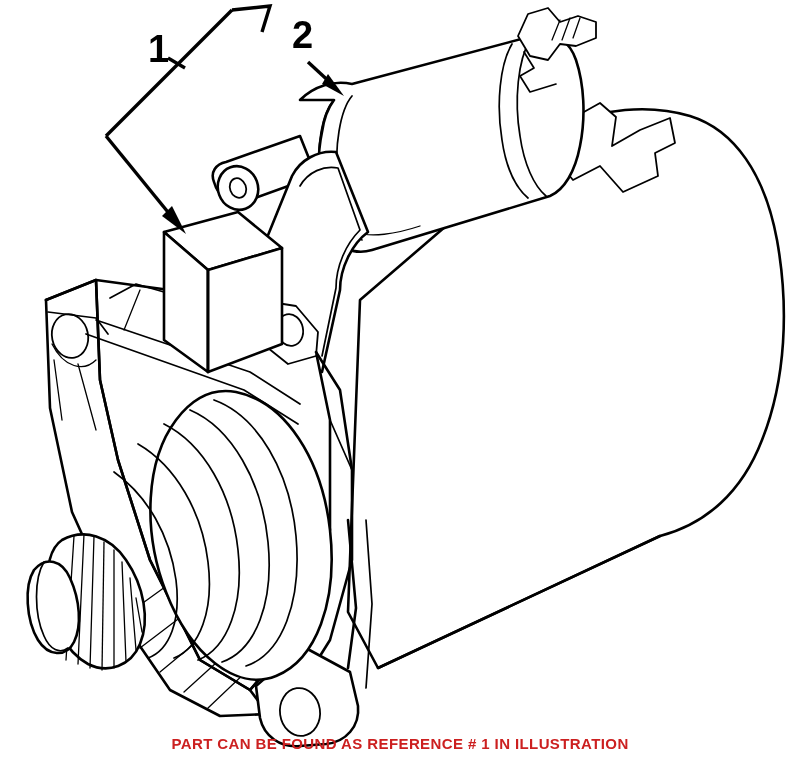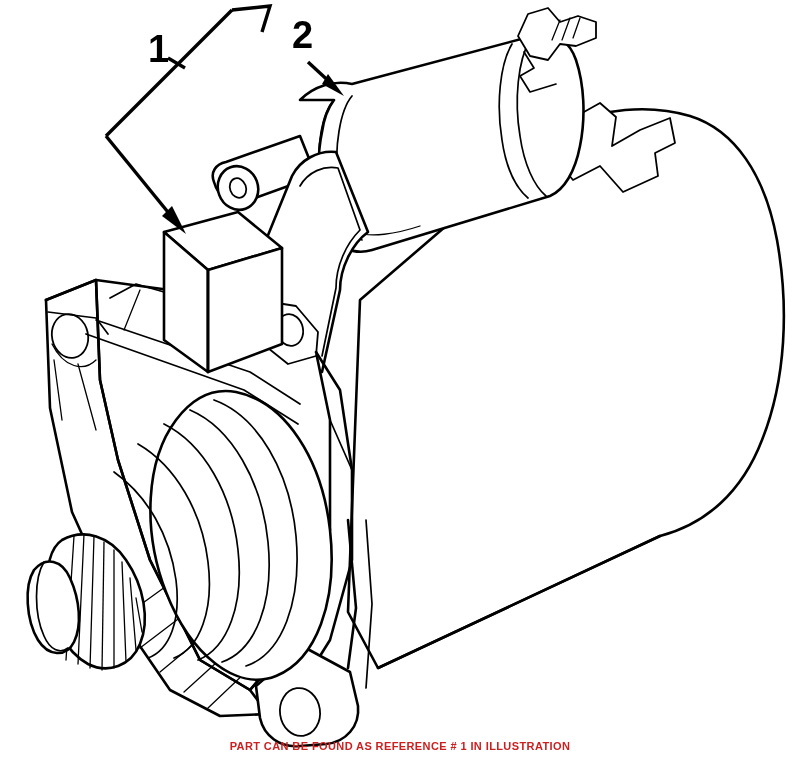--- a/index.html
+++ b/index.html
@@ -33,21 +33,21 @@
     fill: #000000;
   }
   #footer-note {
     position: absolute;
     left: 0;
     right: 0;
     bottom: 6px;
     text-align: center;
     color: #cc2020;
     font-family: "Liberation Sans", sans-serif;
-    font-size: 11px;
+    font-size: 15px;
     font-weight: 700;
     letter-spacing: 0.4px;
     white-space: nowrap;
   }
 </style>
 </head>
 <body>
 
 <div id="page" style="background: rgb(255, 255, 255);">
 

